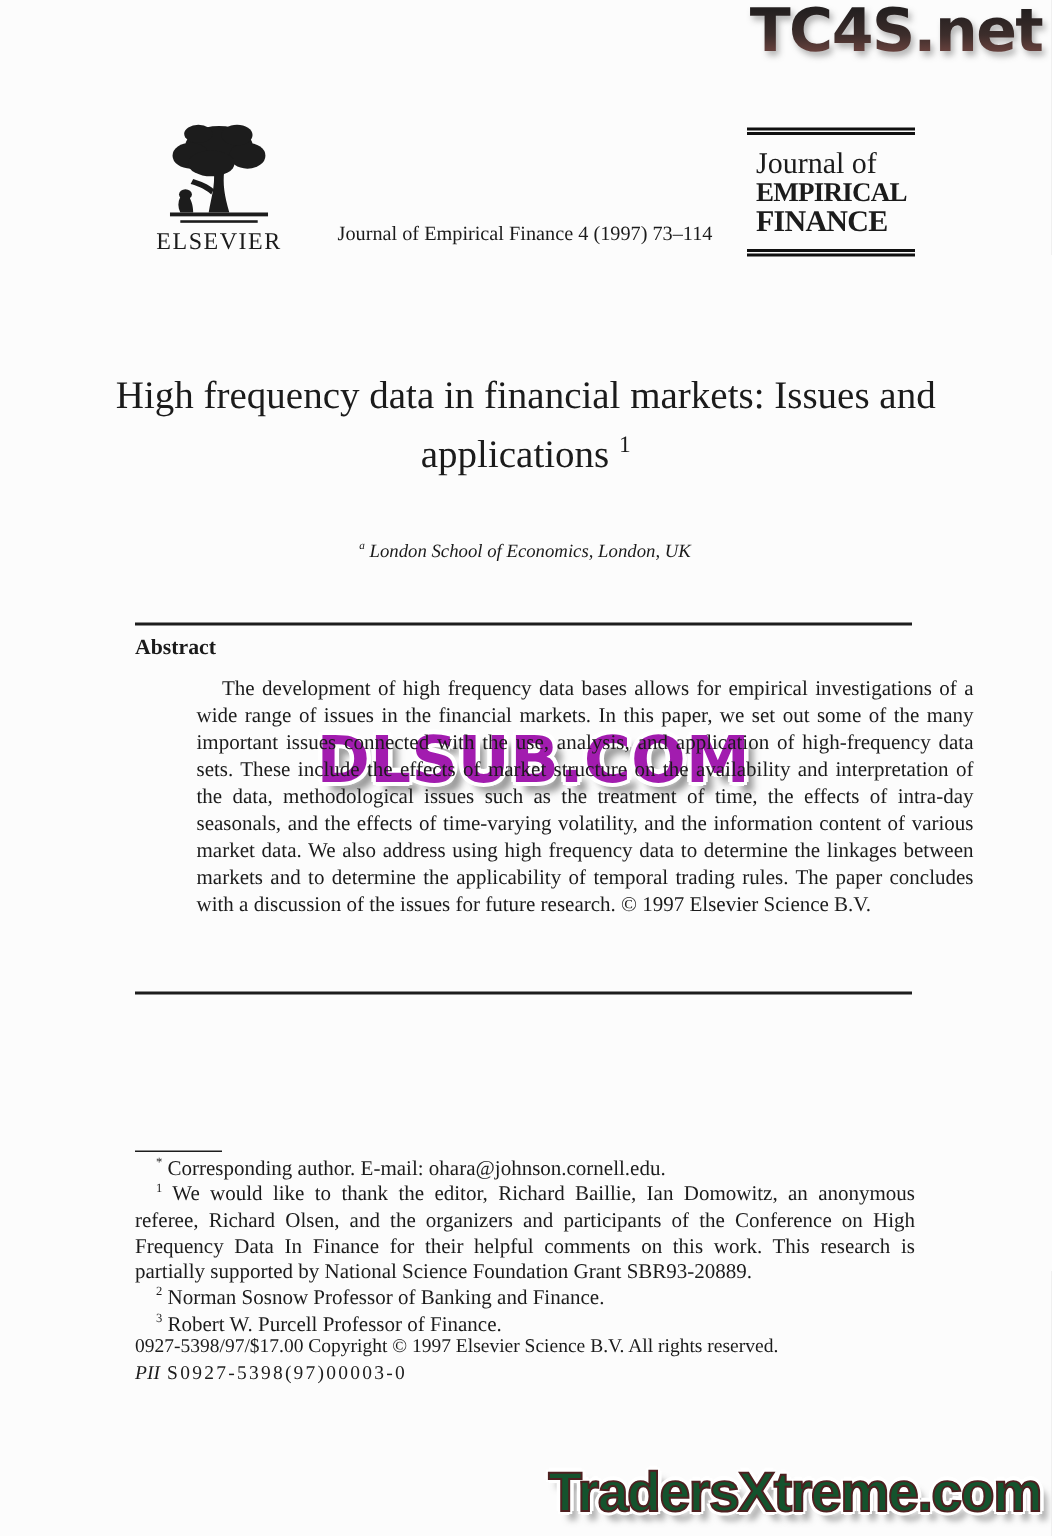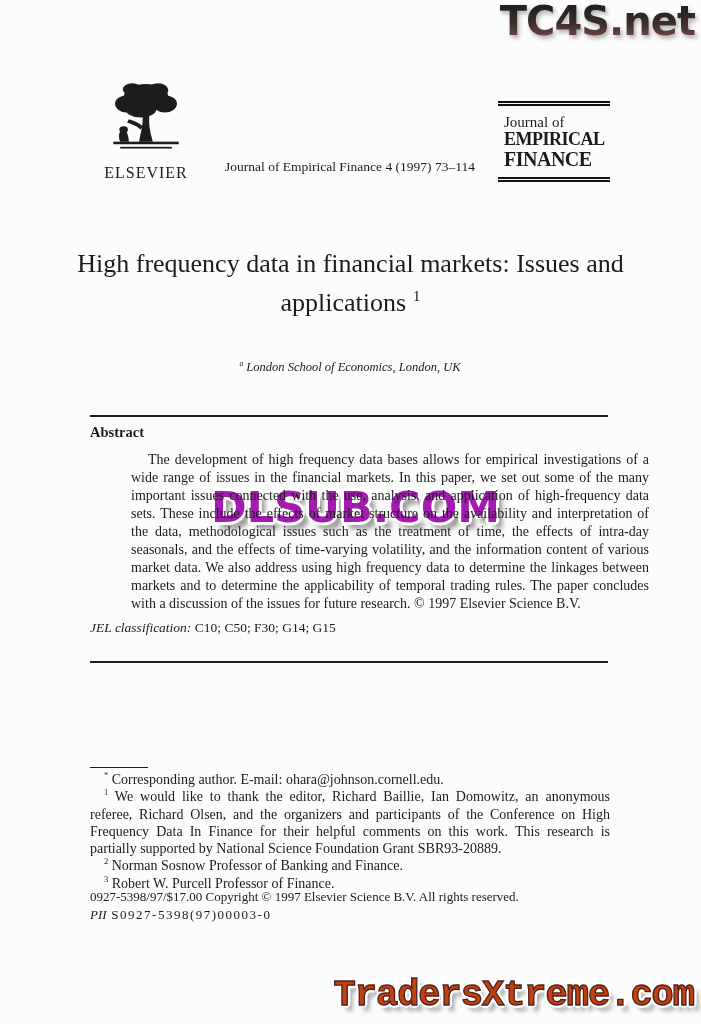--- a/index.html
+++ b/index.html
@@ -22,41 +22,41 @@
     position:absolute;top:482px;left:211px;
     font-family:"DejaVu Sans",sans-serif;font-weight:bold;
     font-size:43px;letter-spacing:0px;color:#a21caf;
     text-shadow:
       -3px 0 0 #fff,3px 0 0 #fff,0 -3px 0 #fff,0 3px 0 #fff,
       -2px -2px 0 #fff,2px -2px 0 #fff,-2px 2px 0 #fff,2px 2px 0 #fff,
       6px 7px 5px rgba(70,70,70,.55);
   }
   .wm-bottom{
     position:absolute;top:974px;right:7px;
-    font-family:Liberation Mono, monospace;font-weight:bold;
-    font-size:37px;letter-spacing:-1px;color:#c2410c;
+    font-family:Liberation Sans, sans-serif;font-weight:bold;
+    font-size:37px;letter-spacing:-1px;color:#14532d;
     -webkit-text-stroke:1.3px #4e2020;
     text-shadow:
       -3px 0 0 #fff,3px 0 0 #fff,0 -3px 0 #fff,0 3px 0 #fff,
       -2px -2px 0 #fff,2px -2px 0 #fff,-2px 2px 0 #fff,2px 2px 0 #fff,
       5px 6px 4px rgba(80,80,80,.5);
     text-align: right;
   }
 
   
   .header{position:absolute;left:90px;top:78px;width:520px;display:flex;justify-content:space-between;align-items:flex-end;}
   .elsevier{width:112px;text-align:center;}
   .elsevier svg{display:block;margin:0 auto;}
-  .elsevier-word{font-size:16px;letter-spacing:1px;margin-top:12px;}
+  .elsevier-word{font-size:16px;letter-spacing:1px;margin-top:1px;}
   .citation{flex:1;text-align:center;font-size:13.5px;padding-bottom:7px;}
   .journal-box{
     width:104px;border-top:5px double #101010;border-bottom:5px double #101010;
     padding:9px 2px 7px 6px;text-align:left;line-height:1.04;
   }
-  .jb1{font-size:15px;}
+  .jb1{font-size:20px;}
   .jb2{font-size:18px;font-weight:bold;letter-spacing:-0.5px;}
   .jb3{font-size:20px;font-weight:bold;letter-spacing:-0.5px;}
 
   
   .title{position:absolute;left:68px;top:244px;width:565px;text-align:center;font-size:26px;line-height:39px;}
   .authors{position:absolute;left:70px;top:327px;width:560px;text-align:center;font-size:17.5px;}
   .affils{position:absolute;left:70px;top:359px;width:560px;text-align:center;font-style:italic;font-size:12.5px;line-height:17px;}
   sup{font-size:60%;line-height:0;vertical-align:super;}
 
   
@@ -126,21 +126,20 @@
   <div class="affils">
     <div><sup>a</sup><span> London School of Economics, London, UK</span></div>
   </div>
 
   <div class="rule rule1"></div>
 
   <div class="abs-head">Abstract</div>
   <div class="abs-text">The development of high frequency data bases allows for empirical investigations of a wide range of issues in the financial markets. In this paper, we set out some of the many important issues connected with the use, analysis, and application of high-frequency data sets. These include the effects of market structure on the availability and interpretation of the data, methodological issues such as the treatment of time, the effects of intra-day seasonals, and the effects of time-varying volatility, and the information content of various market data. We also address using high frequency data to determine the linkages between markets and to determine the applicability of temporal trading rules. The paper concludes with a discussion of the issues for future research. © 1997 Elsevier Science B.V.</div>
 
   <div class="jel">
-    <div><span class="lbl-it">JEL classification:</span><span> C10; C50; F30; G14; G15</span></div>
   </div>
 
   <div class="rule rule2"></div>
 
   <div class="fnsep"></div>
   <div class="footnotes">
     <p><sup>*</sup><span> Corresponding author. E-mail: ohara@johnson.cornell.edu.</span></p>
     <p><sup>1</sup><span> We would like to thank the editor, Richard Baillie, Ian Domowitz, an anonymous referee, Richard Olsen, and the organizers and participants of the Conference on High Frequency Data In Finance for their helpful comments on this work. This research is partially supported by National Science Foundation Grant SBR93-20889.</span></p>
     <p><sup>2</sup><span> Norman Sosnow Professor of Banking and Finance.</span></p>
     <p><sup>3</sup><span> Robert W. Purcell Professor of Finance.</span></p>

